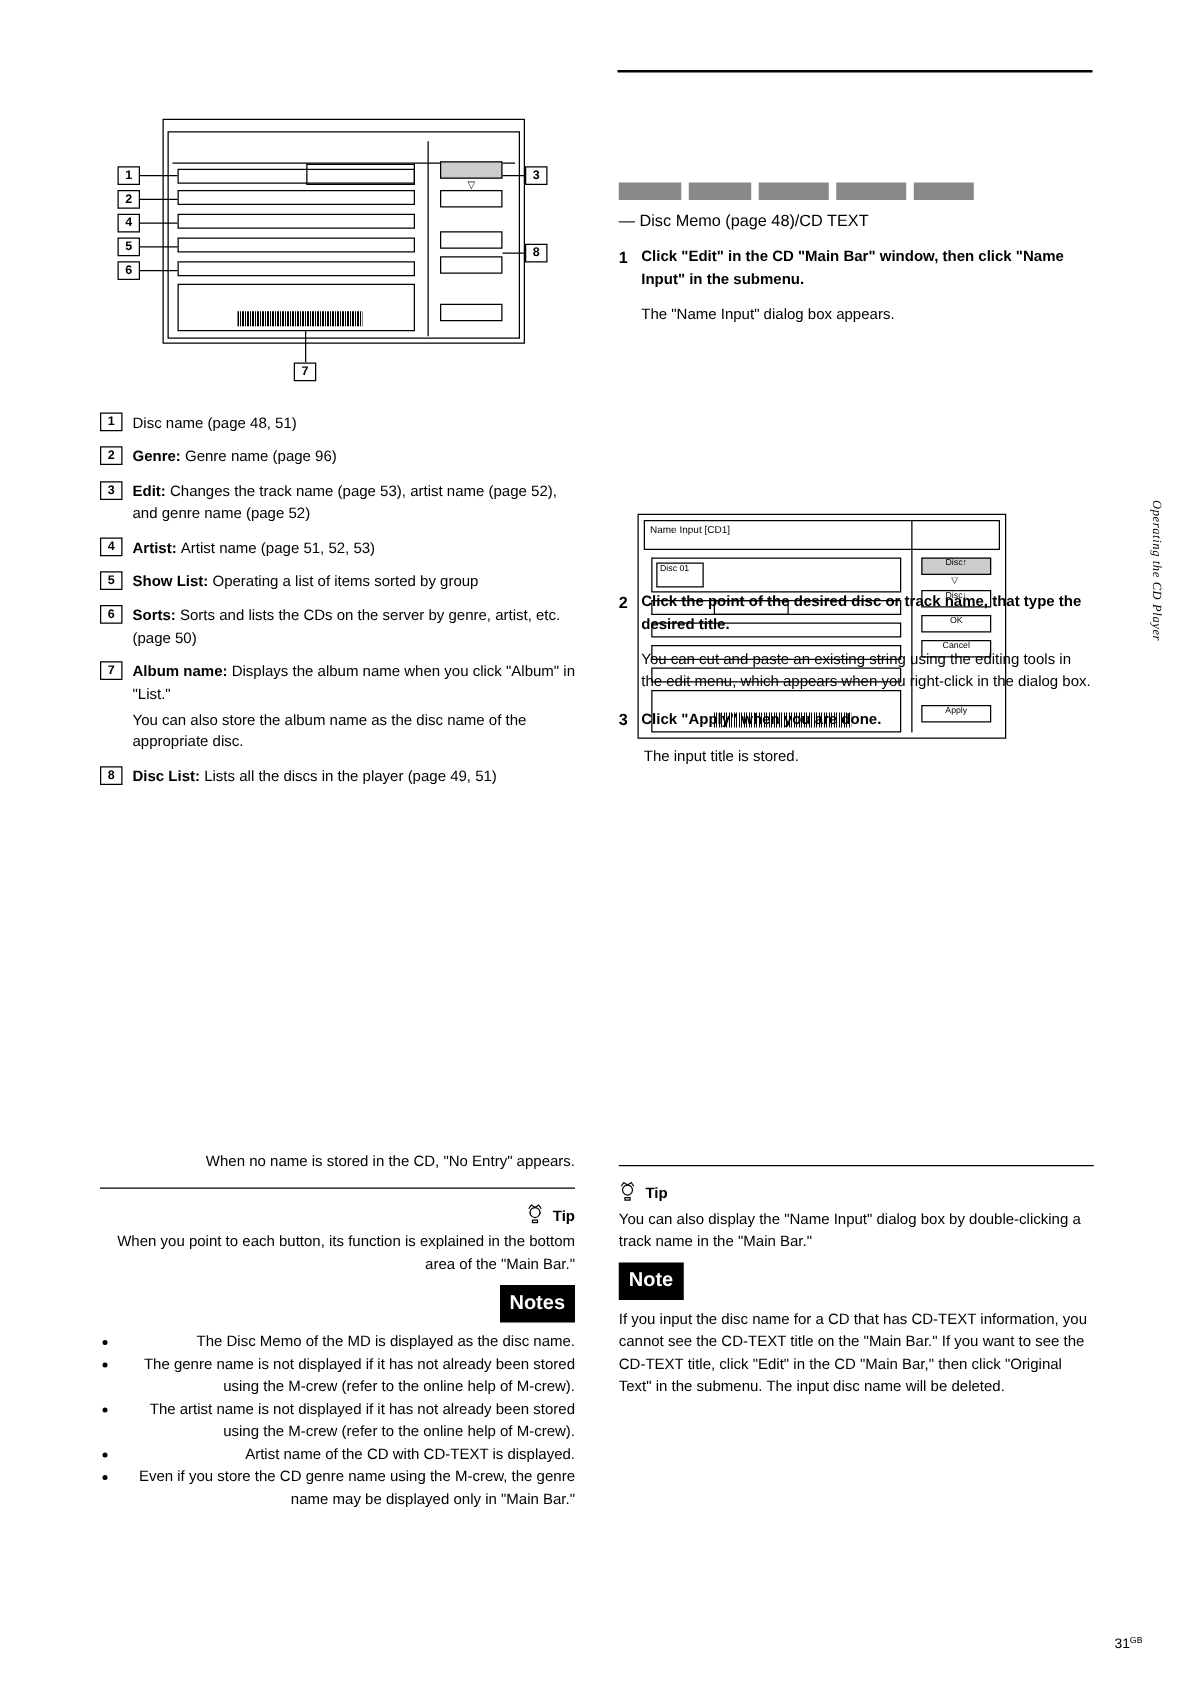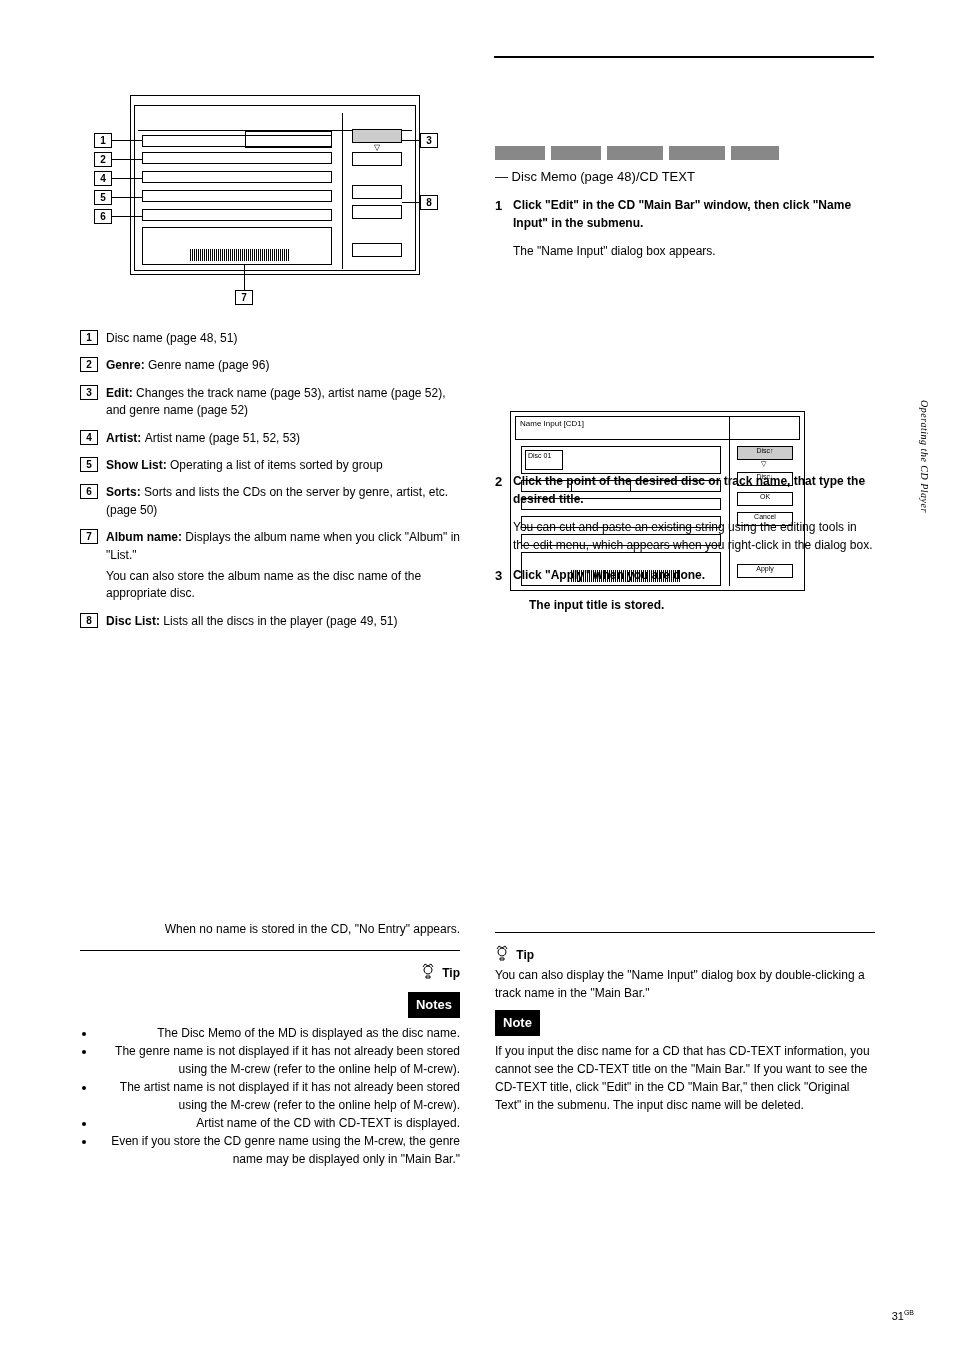--- a/index.html
+++ b/index.html
@@ -78,21 +78,21 @@
   .sdsb2 { left: 226px; top: 60px; width: 56px; height: 14px; }
   .sdsb3 { left: 226px; top: 80px; width: 56px; height: 14px; }
   .sdsb4 { left: 226px; top: 100px; width: 56px; height: 14px; }
   .sdsb6 { left: 226px; top: 152px; width: 56px; height: 14px; }
 
   
   .rule-thin { height: 1px; background: #000; margin: 12px 0; }
   .tip-block { margin-top: 4px; }
   .tip-icon { display: inline-block; vertical-align: middle; margin-right: 4px; }
   .tip-head { font-weight: bold; font-size: 12px; }
-  .note-badge { display: inline-block; background: #000; color: #fff; font-weight: bold; font-size: 13px; padding: 3px 8px; margin-top: 8px; }
+  .note-badge { display: inline-block; background: #000; color: #fff; font-weight: bold; font-size: 16px; padding: 3px 8px; margin-top: 8px; }
 
   .left-lower { position: absolute; top: 920px; left: 80px; width: 380px; font-size: 12px; line-height: 1.5; text-align: right; }
   .right-lower { position: absolute; top: 920px; left: 495px; width: 380px; font-size: 12px; line-height: 1.5; }
 
   .sidebar-text { position: absolute; right: 24px; top: 400px; writing-mode: vertical-rl; font-size: 10px; letter-spacing: 0.5px; }
   .page-num { position: absolute; right: 40px; bottom: 30px; font-size: 11px; }
   .page-num sup { font-size: 7px; vertical-align: super; }
 
   .qmark { font-style: italic; font-family: "Times New Roman", serif; }
 </style>
@@ -194,21 +194,21 @@
     <div style="height:200px;"></div>
     <div class="num-step">
         <span class="sn">2</span>
         <span class="st bold">Click the point of the desired disc or track name, that type the desired title.</span>
       </div>
     <p style="margin-left:18px;">You can cut and paste an existing string using the editing tools in the edit menu, which appears when you right-click in the dialog box.</p>
     <div class="num-step">
         <span class="sn">3</span>
         <span class="st bold">Click "Apply" when you are done.</span>
       </div>
-    <p style="margin-left:34px;font-weight:bold;">The input title is stored.</p>
+    <p style="margin-left:20px;">The input title is stored.</p>
   </div>
 
   <div class="small-diagram">
     <div class="sd-header">Name Input [CD1]</div>
     <div class="sd-row sdr1"></div>
     <div class="sd-row sdr1a">Disc 01</div>
     <div class="sd-row sdr2"></div>
     <div class="sd-row sdr2b"></div>
     <div class="sd-row sdr3"></div>
     <div class="sd-row sdr4"></div>
@@ -228,20 +228,21 @@
     <p>When no name is stored in the CD, "No Entry" appears.</p>
     <div class="rule-thin"></div>
     <div class="tip-block">
       <span class="tip-icon">
         <svg width="14" height="16" viewBox="0 0 14 16">
             <path d="M2 4 L4 1 L7 3 L10 1 L12 4 M7 3 A4 4 0 1 0 7.01 3 M5 13 h4 v2 h-4 z" fill="none" stroke="#000" stroke-width="1"></path>
           </svg>
       </span>
       <span class="tip-head">Tip</span>
     </div>
+    <p>When you point to each button, its function is explained in the bottom area of the "Main Bar."</p>
     <div class="note-badge">Notes</div>
     <ul style="list-style:disc;margin:6px 0 0 16px;">
       <li>The Disc Memo of the MD is displayed as the disc name.</li>
       <li>The genre name is not displayed if it has not already been stored using the M-crew (refer to the online help of M-crew).</li>
       <li>The artist name is not displayed if it has not already been stored using the M-crew (refer to the online help of M-crew).</li>
       <li>Artist name of the CD with CD-TEXT is displayed.</li>
       <li>Even if you store the CD genre name using the M-crew, the genre name may be displayed only in "Main Bar."</li>
     </ul>
   </div>
 

